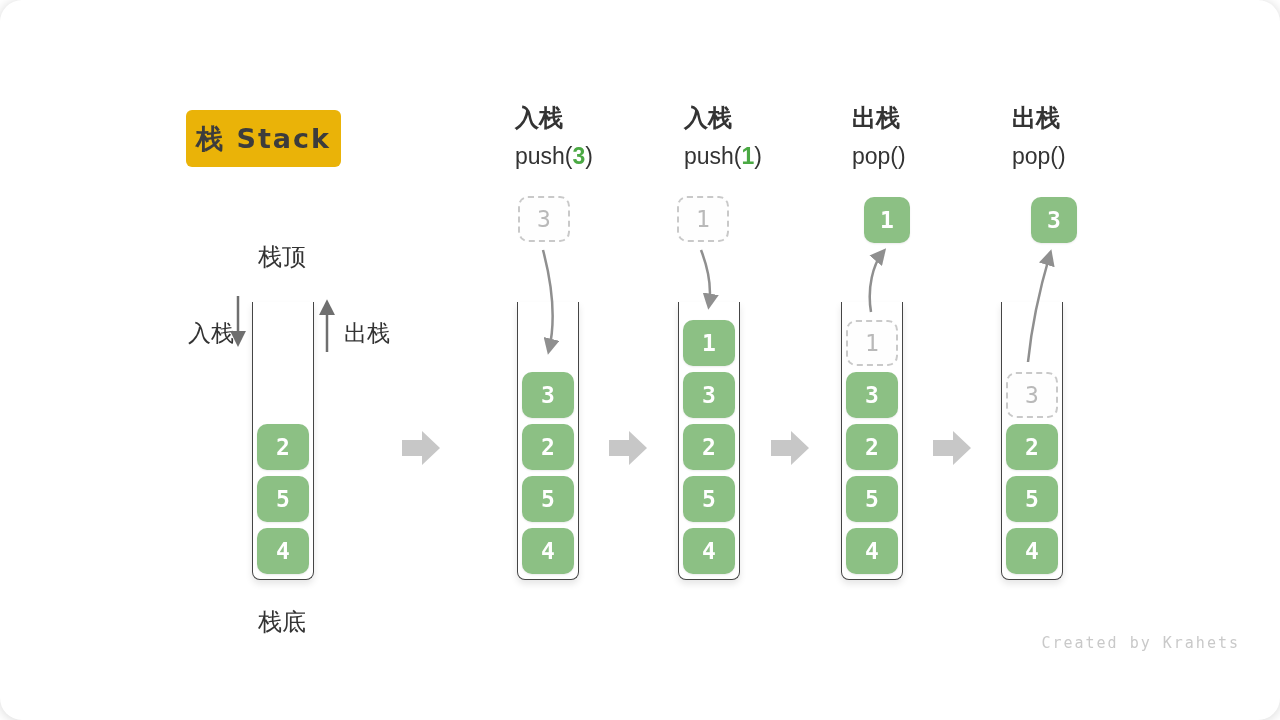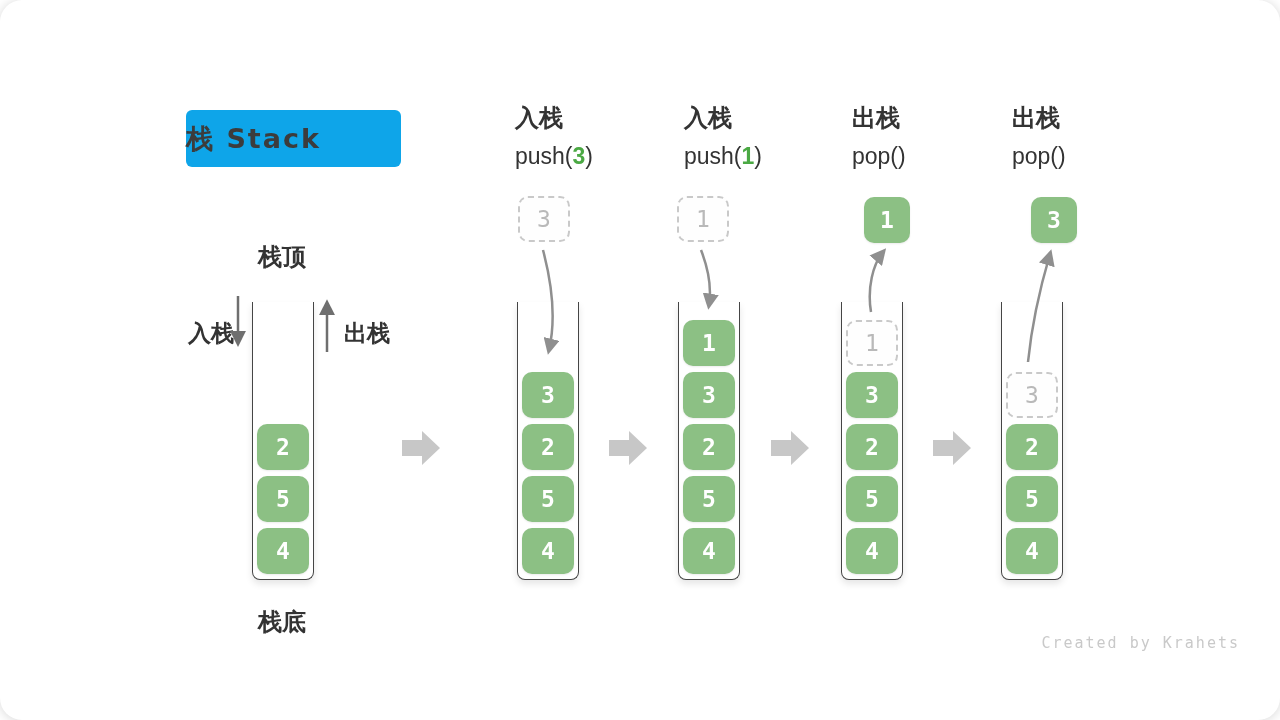--- a/index.html
+++ b/index.html
@@ -3,26 +3,26 @@
 <meta charset="utf-8">
 <style>
   html,body{margin:0;padding:0;background:#ffffff;}
   body{font-family:"DejaVu Sans",sans-serif;width:1280px;height:720px;}
   .card{
     position:relative;width:1280px;height:720px;background:#ffffff;
     border-radius:22px;box-shadow:0 1px 12px rgba(0,0,0,0.16);overflow:hidden;
   }
   
   .title-box{
-    position:absolute;left:186px;top:110px;width:215px;height:57px;
-    background:#0ea5e9;border-radius:6px;display:flex;align-items:center;
+    position:absolute;left:186px;top:110px;width:155px;height:57px;
+    background:#eab308;border-radius:6px;display:flex;align-items:center;justify-content:center;
   }
   .title-box span{font-size:27px;font-weight:bold;color:#3c3c3c;letter-spacing:2px;}
   
-  .lbl{position:absolute;font-weight:bold;color:#333;font-size:24px;white-space:nowrap;}
+  .lbl{position:absolute;font-weight:normal;color:#333;font-size:24px;white-space:nowrap;}
   .lbl-top{left:258px;top:241px;}
   .lbl-bottom{left:258px;top:606px;text-align:right;}
   .lbl-push{left:188px;top:318px;font-size:23px;}
   .lbl-pop{left:344px;top:318px;font-size:23px;}
   
   .col-header{position:absolute;top:102px;white-space:nowrap;}
   .col-header .action{font-weight:bold;font-size:24px;color:#333;margin-bottom:9px;}
   .col-header .code{font-family:Liberation Sans, sans-serif;font-size:23px;color:#333;}
   .col-header .code .arg{font-weight:bold;}
   

